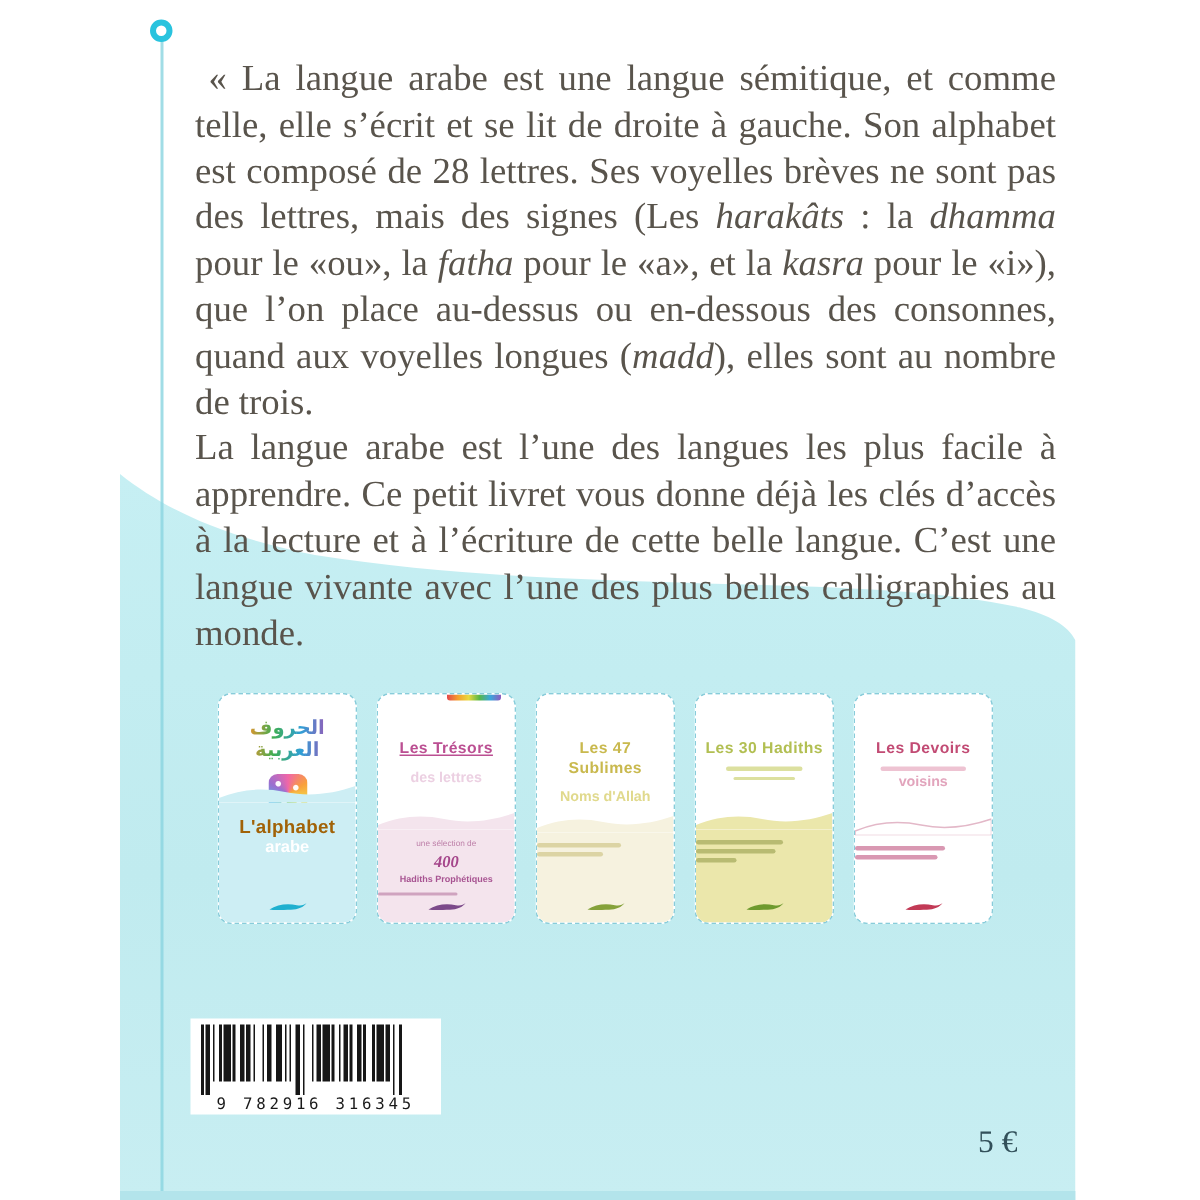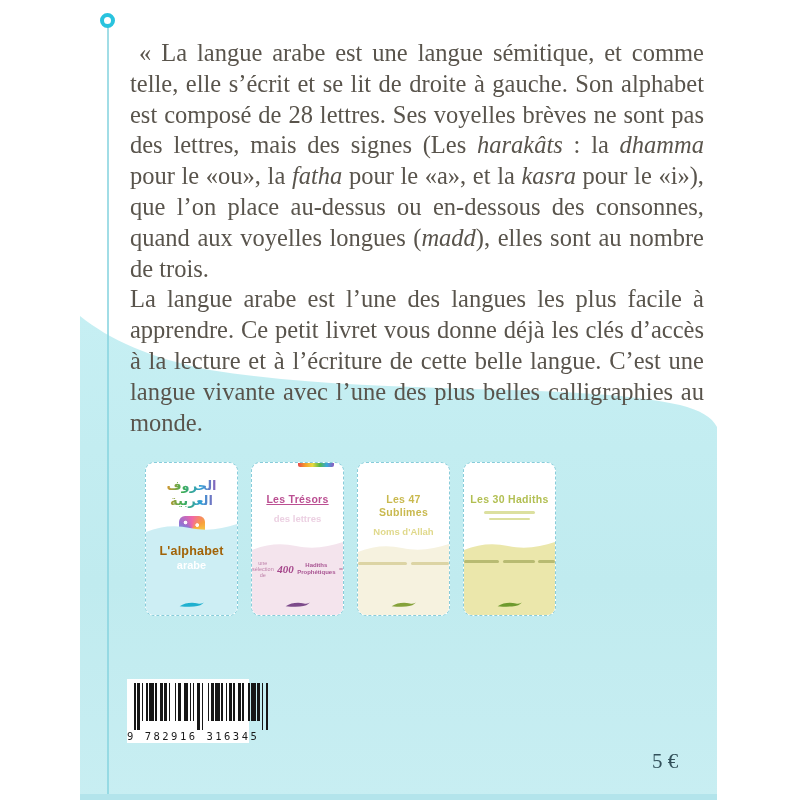--- a/index.html
+++ b/index.html
@@ -39,28 +39,28 @@
           radial-gradient(circle at 78% 75%, rgba(255,255,255,.95) 1.2px, transparent 2px),
           conic-gradient(#f066a8,#f9a03c,#f2e14c,#7ec950,#4db8e8,#9a6fd0,#f066a8);}
   .ct{margin:30px 4px 0;font-weight:bold;font-size:10.5px;line-height:13px;letter-spacing:.3px;}
   .cs{margin:2px 4px 0;font-weight:bold;font-size:9.5px;line-height:12px;}
   .deco-top{display:flex;flex-direction:column;align-items:center;gap:4px;margin-top:5px;}
   .deco{height:2.5px;border-radius:2px;}
   .cwave{position:absolute;left:0;bottom:var(--bh);width:100%;height:12px;z-index:1;}
   .cbot{position:absolute;left:0;right:0;bottom:0;height:var(--bh);background:var(--bb);z-index:1;}
   .bt{margin-top:9px;font-weight:bold;font-size:12.5px;letter-spacing:.2px;}
   .bs{margin-top:1px;font-weight:bold;font-size:11px;}
-  .cfoot{margin-top:7px;display:flex;flex-direction:row;align-items:center;gap:3.5px;}
+  .cfoot{margin-top:7px;display:flex;flex-direction:column;gap:3.5px;}
   .f-tiny{font-size:5.5px;line-height:6px;}
   .f-num{font-family:"Liberation Serif",serif;font-style:italic;font-weight:bold;font-size:11px;line-height:11px;}
   .f-tiny-bold{font-weight:bold;font-size:6px;line-height:7px;}
   .swoosh{position:absolute;left:50%;transform:translateX(-50%);bottom:7px;width:26px;height:7px;z-index:2;}
 
   
-  .bc{position:absolute;left:127px;top:679px;width:122px;height:64px;background:#fff;z-index:2;}
+  .bc{position:absolute;left:127px;top:679px;width:167px;height:64px;background:#fff;z-index:2;}
   .bars{position:absolute;left:7px;top:4px;display:flex;align-items:flex-start;}
   .bar{height:38px;background:#161616;}
   .bar.tall{height:47px;}
   .bdigits{position:absolute;left:0;right:0;bottom:1px;text-align:center;
            font-family:"DejaVu Sans Mono",monospace;font-size:10.5px;letter-spacing:2.5px;color:#1a1a1a;white-space:nowrap;}
 
   .isbn{position:absolute;left:131px;top:747px;font-size:20px;letter-spacing:.5px;color:#4b5960;z-index:2;}
   .price{position:absolute;left:652px;top:749px;font-size:21px;color:#32505a;z-index:2;}
   .bottom-band{position:absolute;left:80px;bottom:0;width:637px;height:6px;background:#a3dde6;opacity:.55;z-index:1;}
 </style>
@@ -170,20 +170,41 @@
       <div class="cfoot">
             <div class="deco" style="width: 64%; background: rgb(184, 187, 114);"></div>
             <div class="deco" style="width: 58%; background: rgb(184, 187, 114);"></div>
             <div class="deco" style="width: 30%; background: rgb(184, 187, 114);"></div>
           </div>
     </div>
     <svg class="swoosh" viewBox="0 0 40 8" preserveAspectRatio="none" aria-hidden="true">
       <path d="M1 6 C 9 2 20 1.2 29 2.8 C 33.5 3.5 36.5 2.8 39 1.2 C 36 4.4 30.5 6.2 23 6.2 C 15 6.3 6.5 7 1 6 Z" style="fill: rgb(110, 154, 46);"></path>
     </svg>
   </div>
+      <div class="card" style="--bb: #ffffff; --bh: 58px;">
+
+    <div class="ct" style="color: rgb(194, 75, 116);">Les Devoirs</div>
+    <div class="deco-top">
+          <div class="deco" style="width: 62%; background: rgb(238, 195, 210);"></div>
+        </div>
+    <div class="cs" style="color: rgb(226, 164, 188);">voisins</div>
+    <svg class="cwave" viewBox="0 0 93 12" preserveAspectRatio="none" aria-hidden="true">
+      <path d="M0 9 C 15 3 30 2 45 5 C 62 8.5 78 6 93 1 L 93 12 L 0 12 Z" style="fill: rgb(255, 255, 255); stroke: rgb(227, 184, 200); stroke-width: 1;"></path>
+    </svg>
+    <div class="cbot">
+
+      <div class="cfoot">
+            <div class="deco" style="width: 66%; background: rgb(217, 152, 178);"></div>
+            <div class="deco" style="width: 60%; background: rgb(217, 152, 178);"></div>
+          </div>
+    </div>
+    <svg class="swoosh" viewBox="0 0 40 8" preserveAspectRatio="none" aria-hidden="true">
+      <path d="M1 6 C 9 2 20 1.2 29 2.8 C 33.5 3.5 36.5 2.8 39 1.2 C 36 4.4 30.5 6.2 23 6.2 C 15 6.3 6.5 7 1 6 Z" style="fill: rgb(194, 58, 86);"></path>
+    </svg>
+  </div>
     </div>
 
   <div class="bc">
     <div class="bars">
         <div class="bar tall" style="width: 1.5px; margin-right: 1.5px;"></div>
         <div class="bar tall" style="width: 3px; margin-right: 1.5px;"></div>
         <div class="bar" style="width: 1.5px; margin-right: 3px;"></div>
         <div class="bar" style="width: 1.5px; margin-right: 1.5px;"></div>
         <div class="bar" style="width: 4.5px; margin-right: 1.5px;"></div>
         <div class="bar" style="width: 1.5px; margin-right: 3px;"></div>

